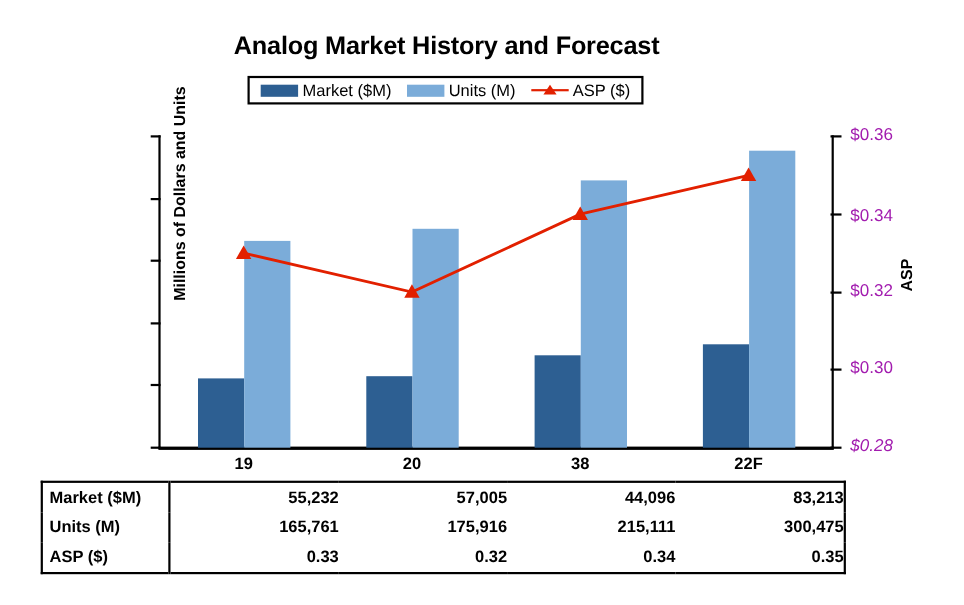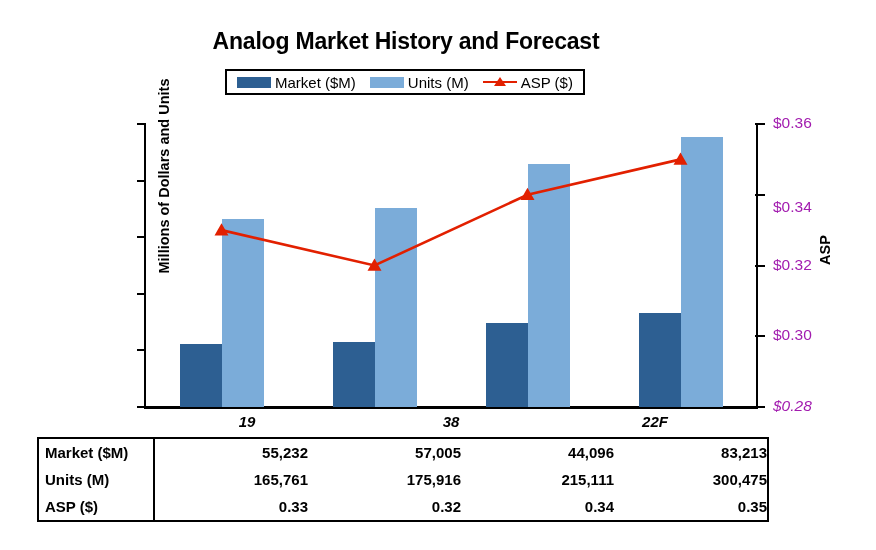--- a/index.html
+++ b/index.html
@@ -179,21 +179,20 @@
     width: 612px;
     height: 30px;
     display: flex;
   }
   .cat-cell {
     flex: 1 1 0;
     text-align: center;
     font-size: 15px;
     font-weight: bold;
     line-height: 30px;
-    font-style: italic;
   }
 
   
   #data-table {
     position: absolute;
     left: 37px;
     top: 437px;
     width: 720px;
     border-collapse: collapse;
     border: 2px solid #000000;
@@ -261,21 +260,21 @@
         <div class="tick-right" style="top: 211.25px;"></div>
         <div class="tick-right" style="top: 140.5px;"></div>
         <div class="tick-right" style="top: 69.75px;"></div>
         <div class="tick-right" style="top: -1px;"></div>
       </div>
     <div id="labels-left"></div>
     <div id="labels-right">
         <div class="ylabel-right" style="top: 273px; font-style: italic;">$0.28</div>
         <div class="ylabel-right" style="top: 202.25px;">$0.30</div>
         <div class="ylabel-right" style="top: 131.5px;">$0.32</div>
-        <div class="ylabel-right" style="top: 74px;">$0.34</div>
+        <div class="ylabel-right" style="top: 64px;">$0.34</div>
         <div class="ylabel-right" style="top: -10px;">$0.36</div>
       </div>
 
     <div id="bars">
         <div class="bar" style="left: 34.5px; width: 42px; height: 62.5226px; background: rgb(45, 95, 146);"></div>
         <div class="bar" style="left: 76.5px; width: 42px; height: 187.641px; background: rgb(123, 172, 217);"></div>
         <div class="bar" style="left: 187.5px; width: 42px; height: 64.5297px; background: rgb(45, 95, 146);"></div>
         <div class="bar" style="left: 229.5px; width: 42px; height: 199.137px; background: rgb(123, 172, 217);"></div>
         <div class="bar" style="left: 340.5px; width: 42px; height: 83.9163px; background: rgb(45, 95, 146);"></div>
         <div class="bar" style="left: 382.5px; width: 42px; height: 243.506px; background: rgb(123, 172, 217);"></div>
@@ -290,20 +289,21 @@
         <polygon points="382.5,63.749999999999915 375.5,75.99999999999991 389.5,75.99999999999991" fill="#E22000"></polygon>
         <polygon points="535.5,28.375000000000057 528.5,40.62500000000006 542.5,40.62500000000006" fill="#E22000"></polygon>
       </svg>
 
     <div id="ytitle-left">Millions of Dollars and Units</div>
     <div id="ytitle-right">ASP</div>
   </div>
 
   <div id="cat-row">
       <div class="cat-cell">19</div>
+      <div class="cat-cell">20</div>
       <div class="cat-cell">38</div>
       <div class="cat-cell">22F</div>
     </div>
 
   <table id="data-table">
     <tbody id="data-table-body">
         <tr>
           <td class="rowhead">Market ($M)</td>
           <td class="val">55,232</td>
           <td class="val">57,005</td>

